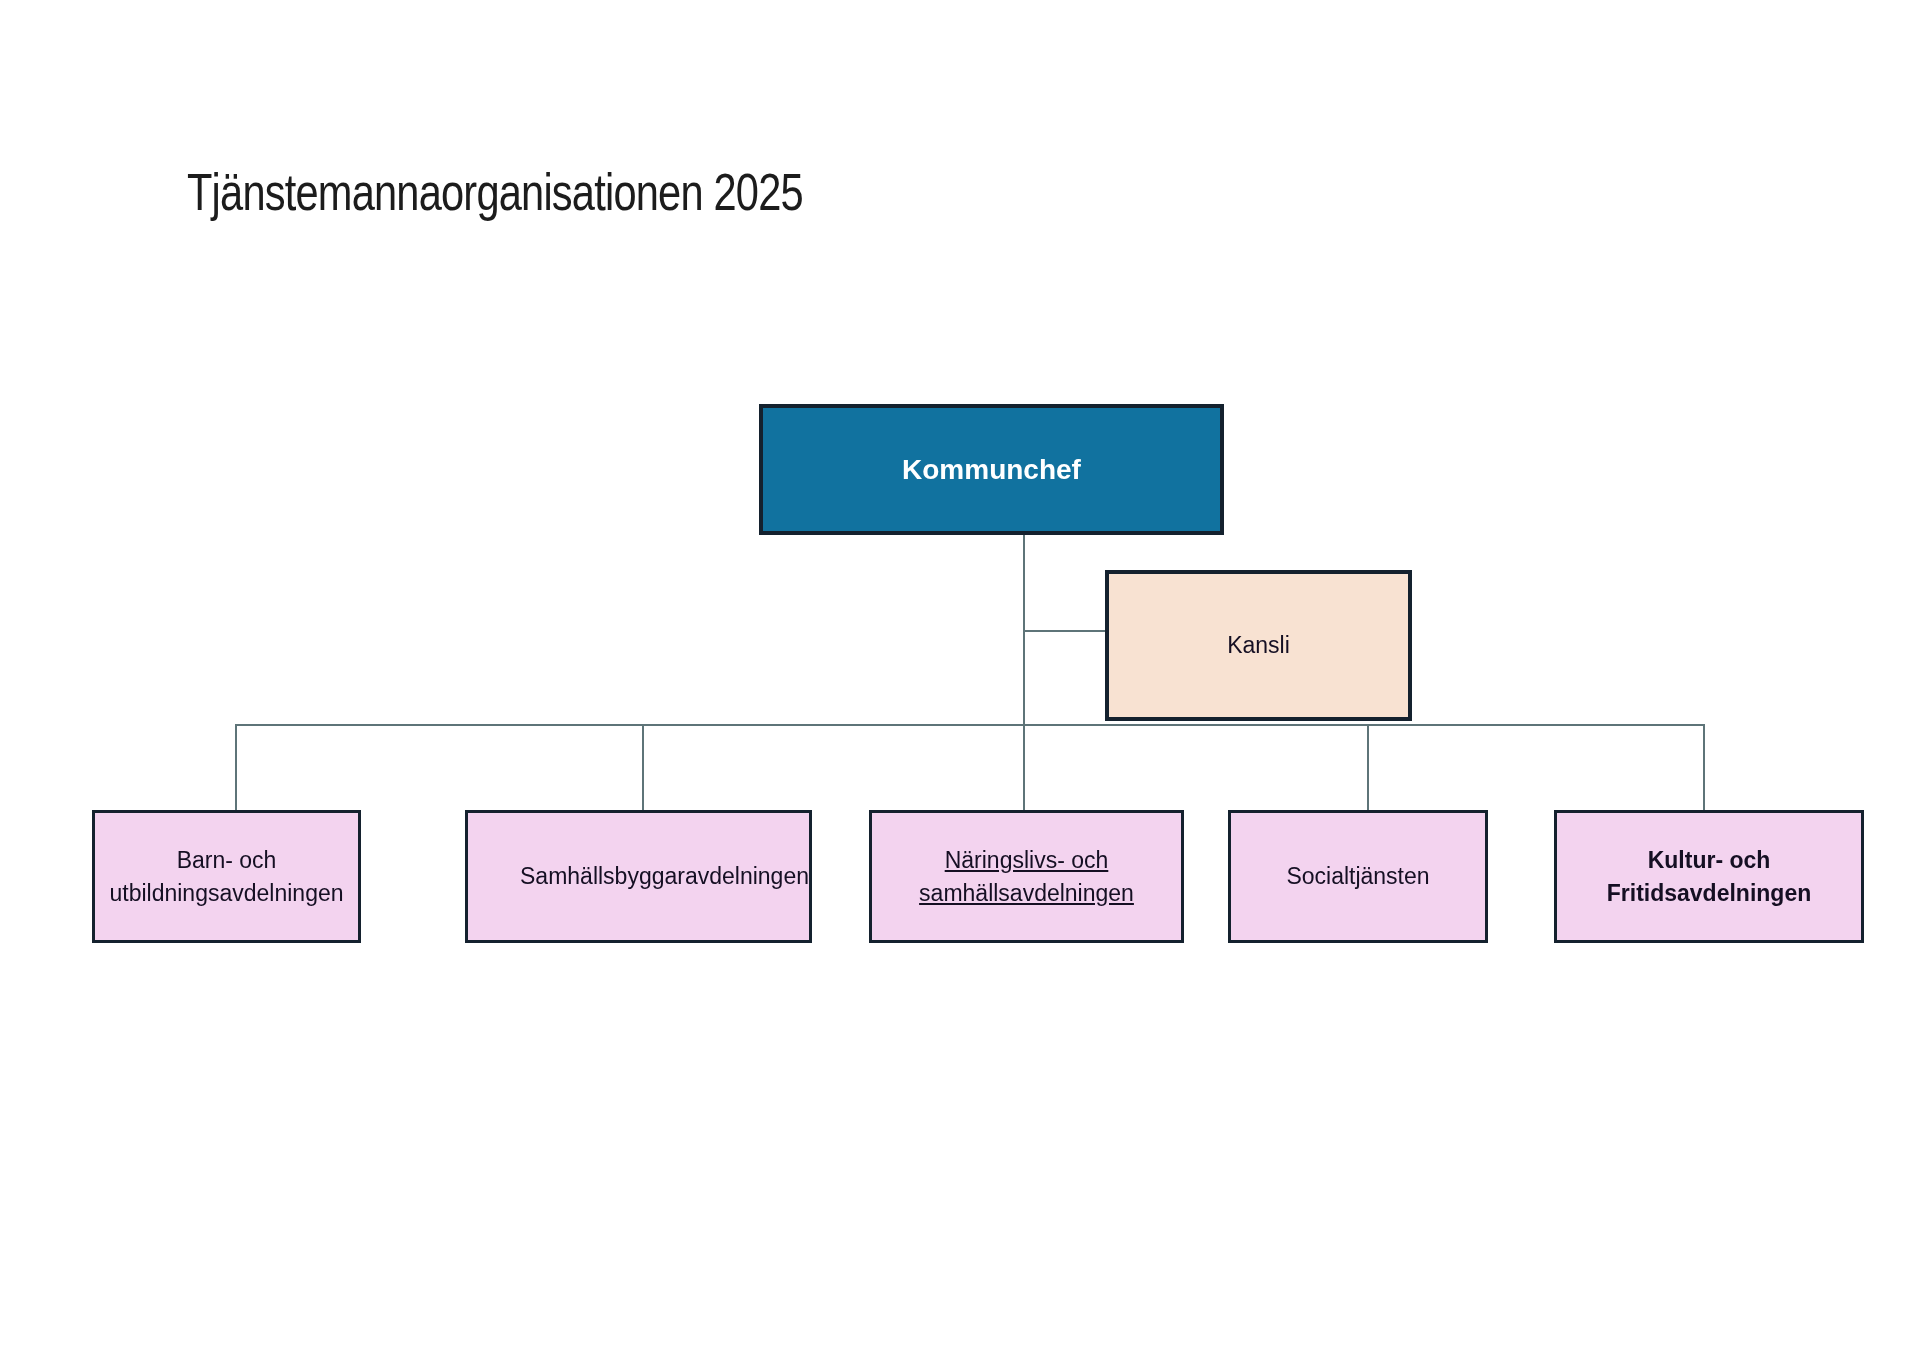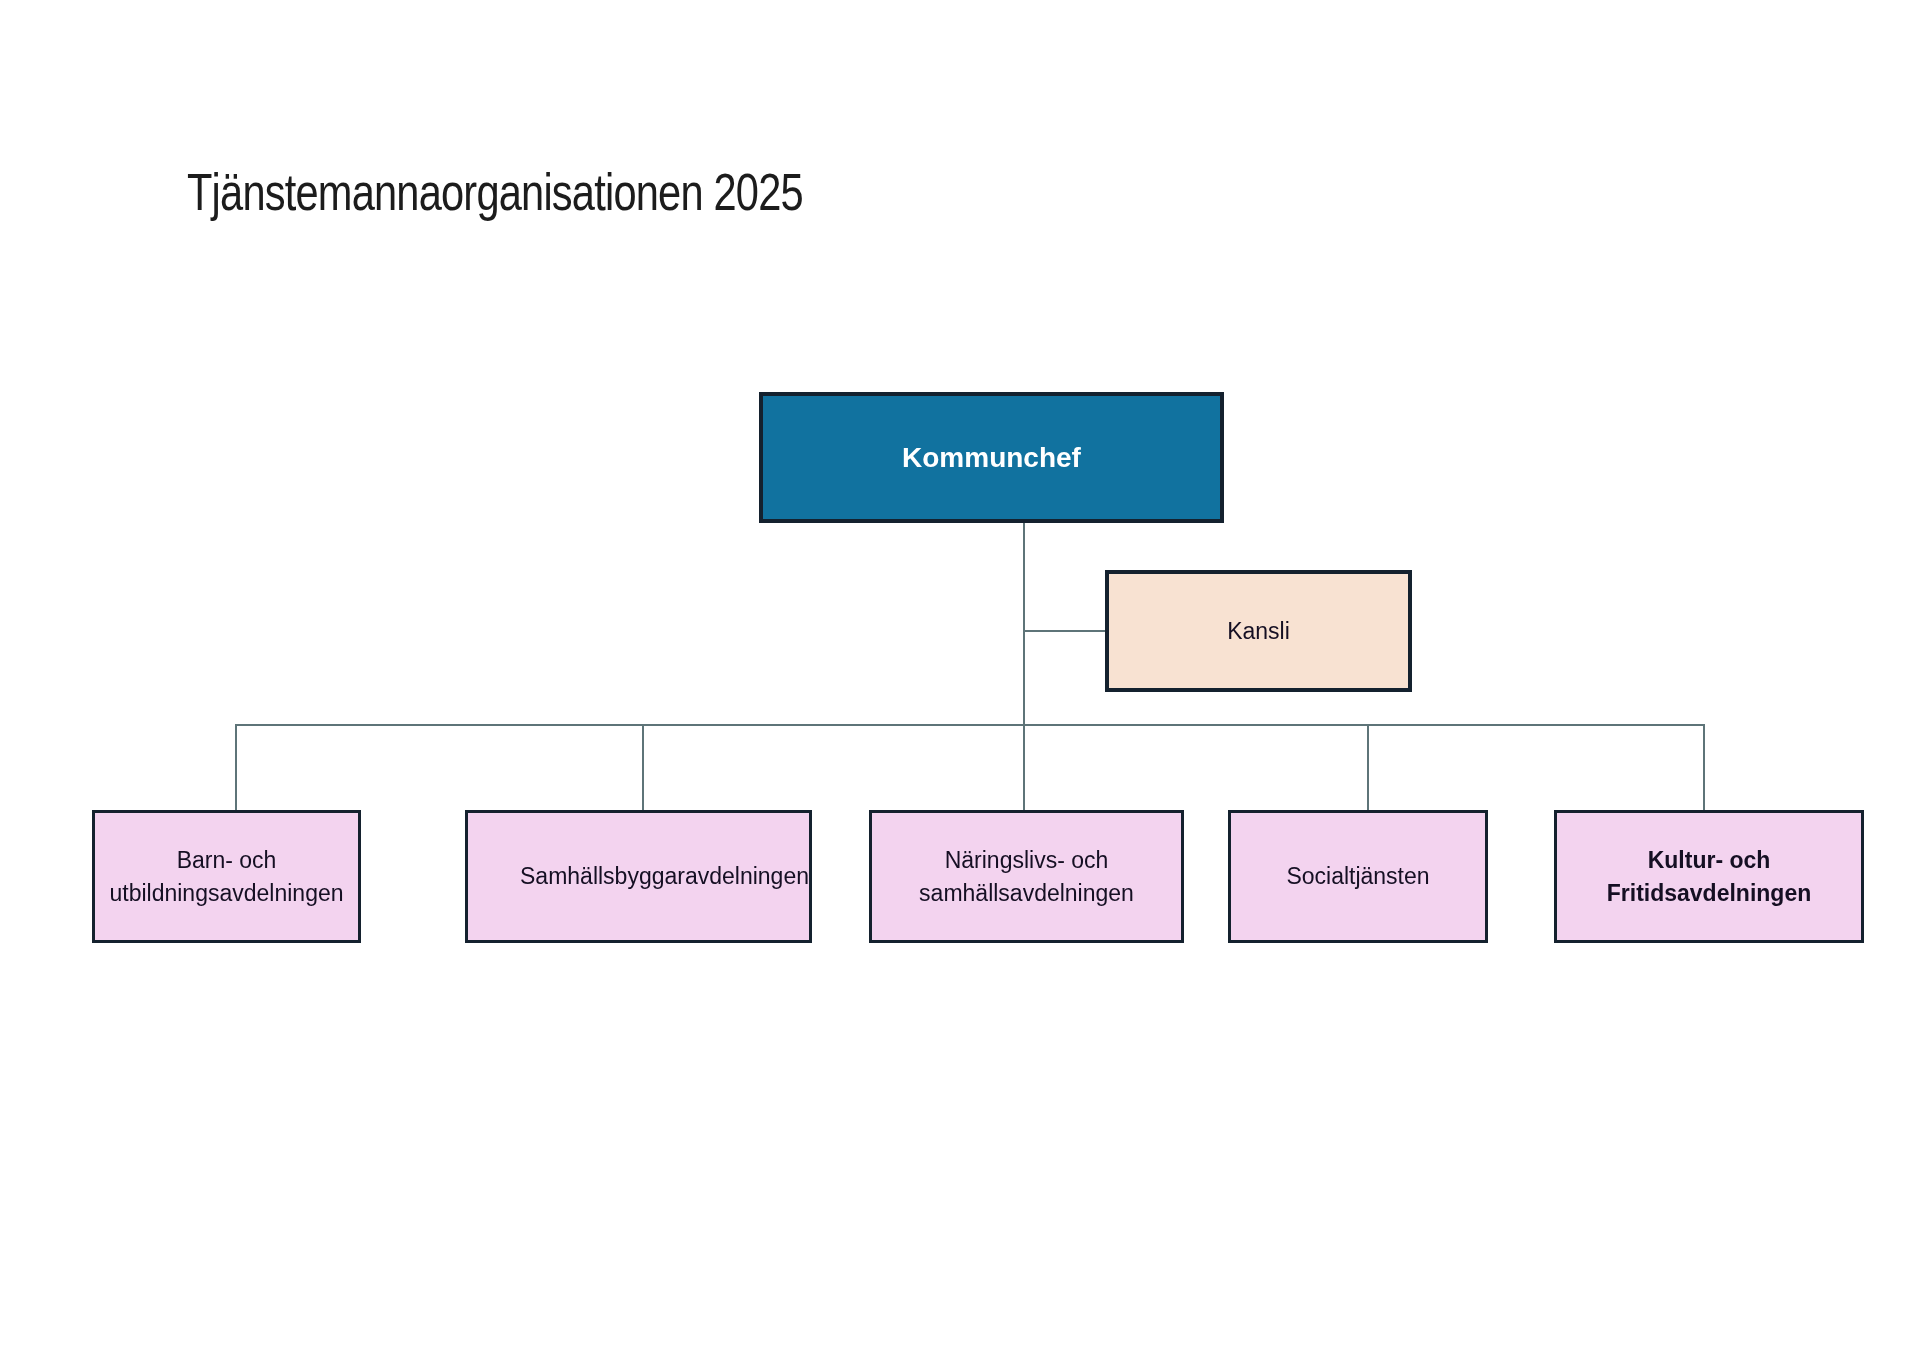--- a/index.html
+++ b/index.html
@@ -43,52 +43,52 @@
   .node {
     position: absolute;
     display: flex;
     flex-direction: column;
     align-items: center;
     justify-content: center;
     text-align: center;
   }
   .node-root {
     left: 727px;
-    top: 392px;
+    top: 404px;
     width: 465px;
     height: 131px;
     background: var(--root-fill);
     border: 4px solid var(--box-border);
     color: var(--root-text);
     font-size: 28px;
     font-weight: bold;
   }
   .node-staff {
     left: 1073px;
     top: 570px;
     width: 307px;
-    height: 122px;
+    height: 151px;
     background: var(--staff-fill);
     border: 4px solid var(--box-border);
     color: var(--box-text);
     font-size: 23px;
   }
   .node-dept {
     top: 810px;
     height: 133px;
     background: var(--department-fill);
     border: 3px solid var(--box-border);
     color: var(--box-text);
     font-size: 23px;
     line-height: 33px;
   }
   .node-dept .line { display: block; }
   .dept-1 { left: 60px;   width: 269px; }
   .dept-2 { left: 433px;  width: 347px; align-items: flex-end; }
-  .dept-3 { left: 837px;  width: 315px; }
+  .dept-3 { left: 837px;  width: 315px; text-decoration: underline; }
   .dept-4 { left: 1196px; width: 260px; }
   .dept-5 { left: 1522px; width: 310px; font-weight: bold; }
   .connector {
     position: absolute;
     background: var(--connector);
   }
   .c-vert { width: 1.5px; }
   .c-horz { height: 1.5px; }
   .c-trunk      { left: 991px;  top: 519px; height: 291px; }
   .c-staff-stub { left: 991px;  top: 630px; width: 82px; }

